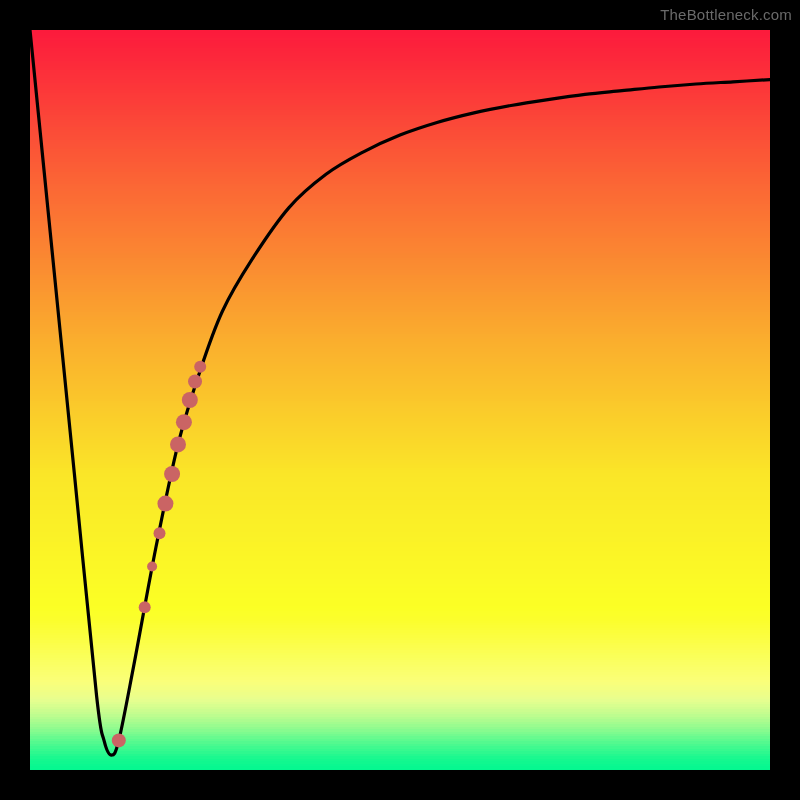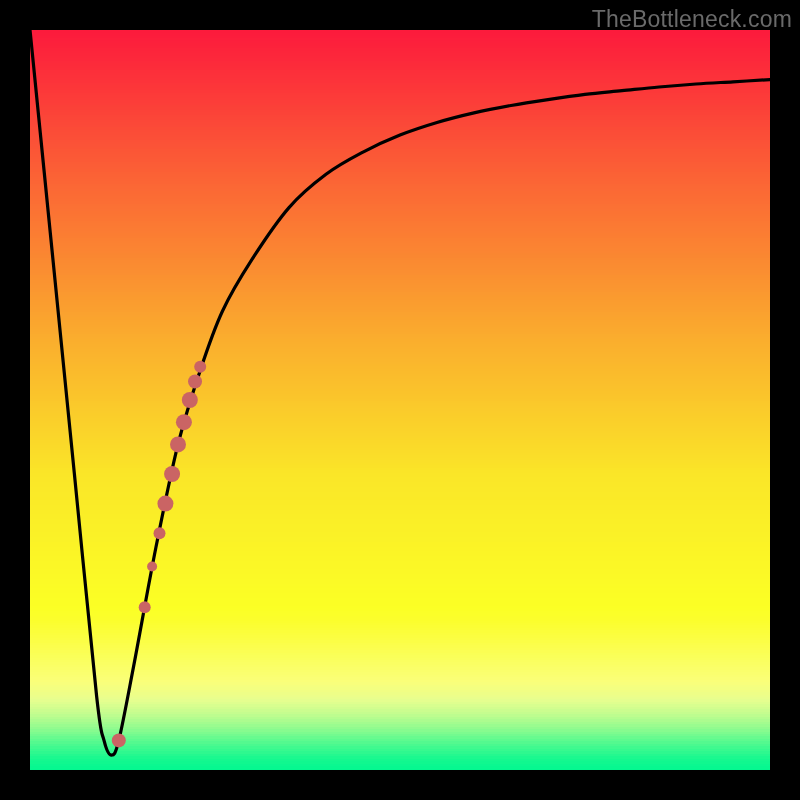--- a/index.html
+++ b/index.html
@@ -36,21 +36,21 @@
     left: 0;
     top: 0;
     width: 740px;
     height: 740px;
   }
   .watermark {
     position: absolute;
     top: 6px;
     right: 8px;
     color: #6a6a6a;
-    font-size: 23px;
+    font-size: 15px;
     letter-spacing: 0.2px;
     user-select: none;
   }
 </style>
 </head>
 <body>
 
 <div class="frame">
   <div class="plot" id="plot">
       <div class="grad-band" style="top: 737.533px; height: 3.46667px; background: rgb(3, 248, 144);"></div>

